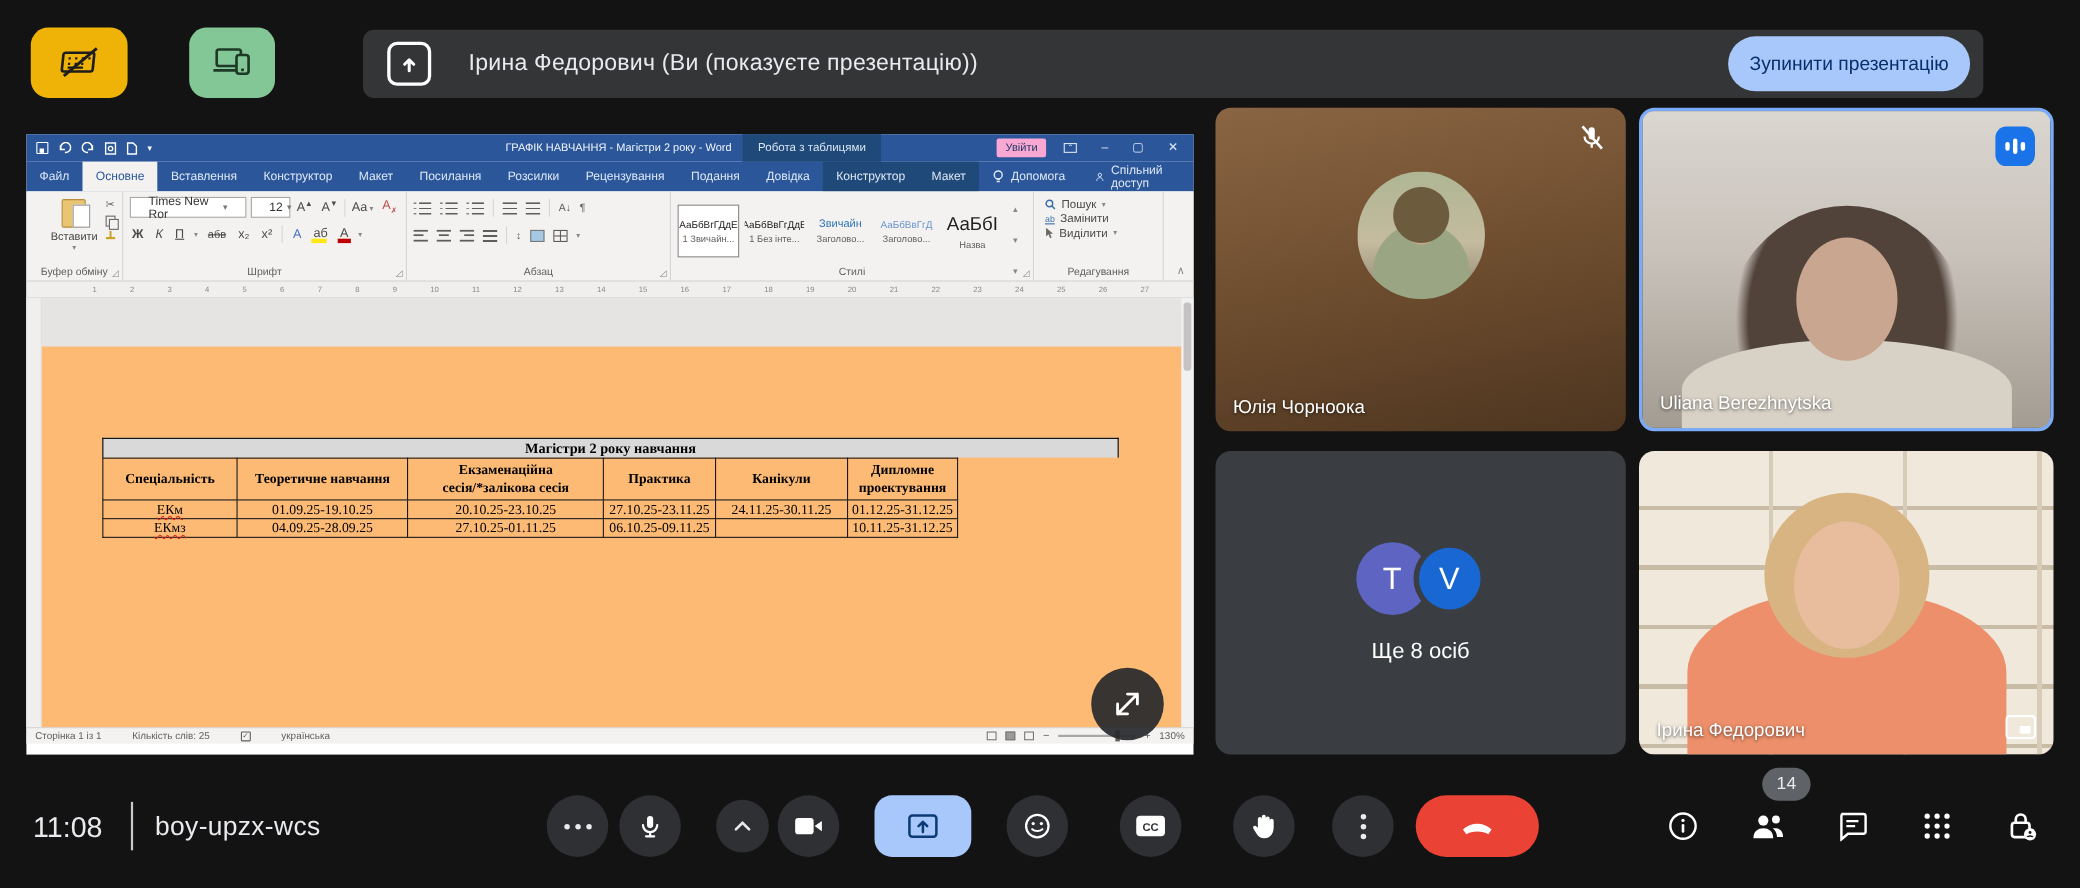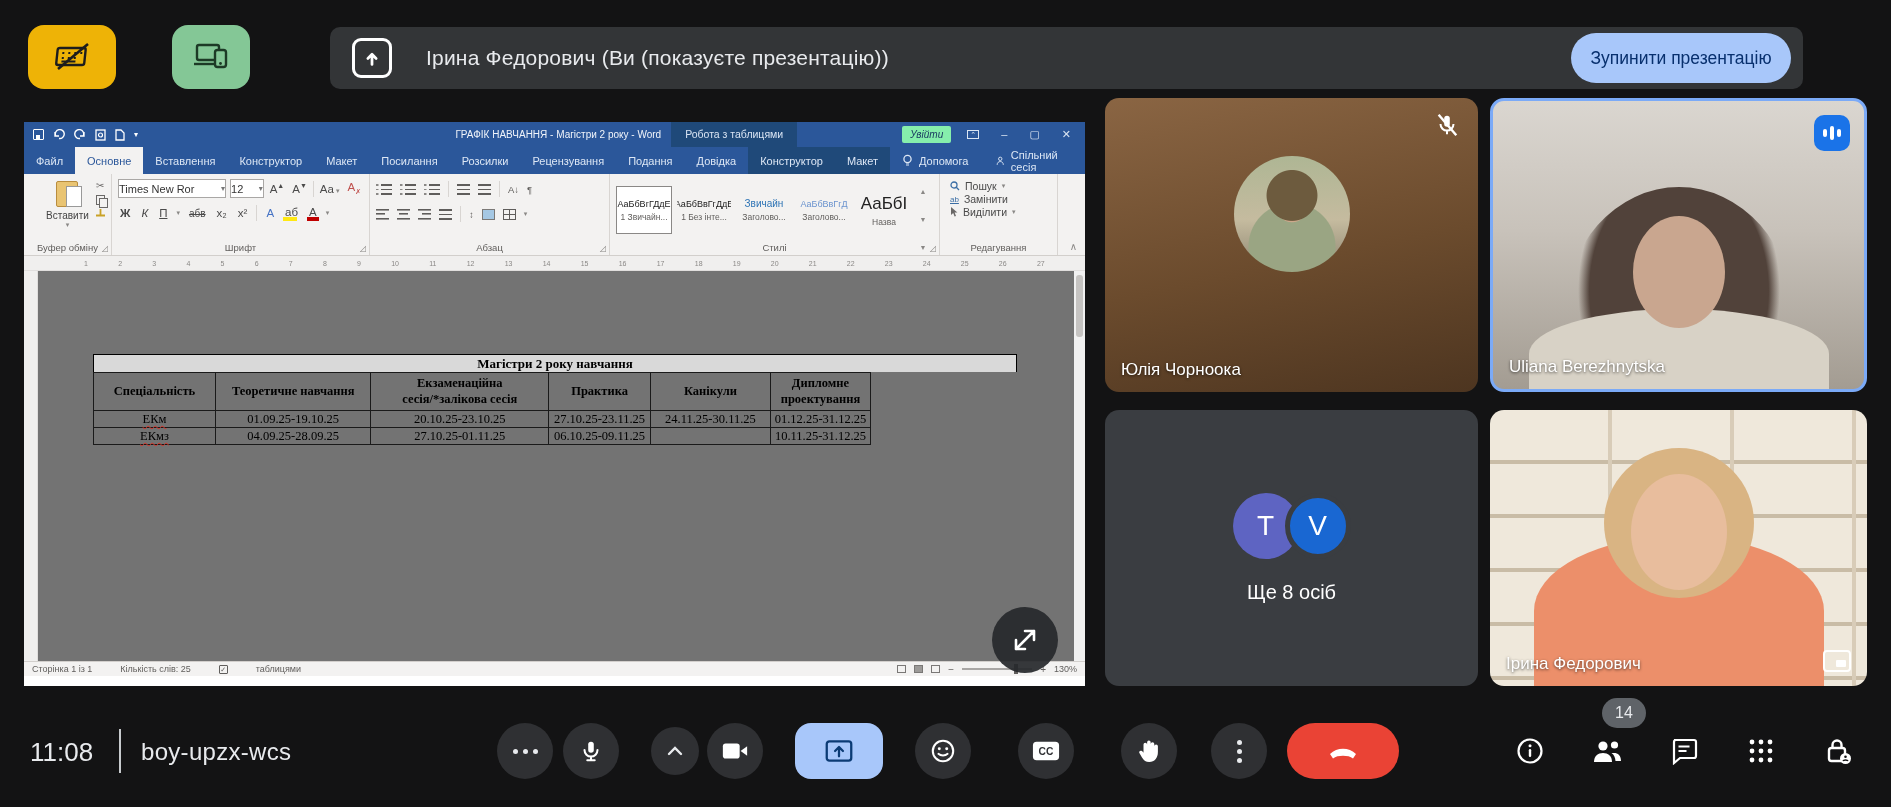--- a/index.html
+++ b/index.html
@@ -18,21 +18,21 @@
 
   
   .word { position:absolute; left:24px; top:122px; width:1061px; height:564px; background:#fff; font-size:11px; }
   .wtitle { height:25px; background:#2b579a; display:flex; align-items:center; color:#fff; }
   .qat { display:flex; align-items:center; gap:9px; margin-left:9px; width:150px; }
   .qat .floppy { width:11px; height:11px; border:1.5px solid #fff; border-radius:1px; position:relative; }
   .qat .floppy:after { content:""; position:absolute; left:2px; bottom:0; width:4px; height:4px; background:#fff; }
   .qat .glyph { font-size:11px; color:#fff; line-height:1; }
   .wtitle-text { margin-left:auto; font-size:10px; color:#f0f4fa; white-space:nowrap; }
   .ctx-header { margin-left:10px; margin-right:105px; height:25px; line-height:25px; padding:0 14px; background:#1f4979; color:#d9e4f3; font-size:10.5px; white-space:nowrap; }
-  .signin { height:17px; padding:0 8px; background:#86efac; color:#17345f; font-size:10px; line-height:17px; border-radius:2px; margin-right:16px;font-style:italic; }
+  .signin { height:17px; padding:0 8px; background:#f9a8d4; color:#17345f; font-size:10px; line-height:17px; border-radius:2px; margin-right:16px; }
   .winctl { display:flex; align-items:center; gap:22px; margin-right:14px; color:#dbe5f2; }
   .winctl .rd { width:12px; height:9px; border:1px solid #dbe5f2; font-size:7px; line-height:7px; text-align:center; }
   .winctl span { font-size:11px; line-height:1; }
 
   .wtabs { height:27px; background:#2b579a; display:flex; align-items:stretch; color:#dde7f5; font-size:11px; }
   .wtab { padding:0 12px; display:flex; align-items:center; cursor:pointer; white-space:nowrap; }
   .wtab.active { background:#f3f2f1; color:#2b579a; }
   .ctxtabs { display:flex; background:#1f4979; }
   .help-tab { display:flex; align-items:center; gap:6px; padding:0 12px; }
   .share-btn { margin-left:auto; display:flex; align-items:center; gap:6px; padding:0 16px; font-size:11px; }
@@ -42,21 +42,21 @@
   .rg-label { position:absolute; bottom:2px; left:0; right:0; text-align:center; font-size:9.5px; color:#605e5c; white-space:nowrap; }
   .launcher { position:absolute; right:3px; bottom:2px; font-size:8px; color:#8a8886; }
   .g-clip { width:88px; align-items:center; }
   .paste-big { display:flex; flex-direction:column; align-items:center; margin-top:2px; cursor:pointer; }
   .clipboard-ic { width:22px; height:26px; background:#e9c472; border:1px solid #b98d3e; border-radius:2px; position:relative; }
   .clipboard-ic:after { content:""; position:absolute; right:-5px; top:4px; width:14px; height:19px; background:#fff; border:1px solid #999; }
   .paste-lbl { font-size:10px; margin-top:3px; }
   .mini-col { position:absolute; right:6px; top:6px; display:flex; flex-direction:column; gap:4px; font-size:10px; color:#6a6867; }
   .g-font { width:258px; }
   .font-row1 { display:flex; align-items:center; gap:4px; }
-  .sel { background:#fff; border:1px solid #a9a7a5; height:19px; display:flex; align-items:center; justify-content:space-between; padding:0 0; font-size:11px; color:#333; }
+  .sel { background:#fff; border:1px solid #a9a7a5; height:19px; display:flex; align-items:center; justify-content:space-between; padding:0 16px; font-size:11px; color:#333; }
   .sel .car { font-size:8px; color:#777; margin-left:4px; }
   .font-name-box { width:116px; }
   .font-size-box { width:36px; }
   .tool { font-size:11.5px; color:#4a4a4a; padding:0 2px; cursor:pointer; white-space:nowrap; }
   .font-row2 { display:flex; align-items:center; gap:7px; margin-top:7px; font-size:12px; }
   .b-ic { font-weight:bold; } .i-ic { font-style:italic; } .u-ic { text-decoration:underline; }
   .strike-ic { text-decoration:line-through; font-size:10px; }
   .hl-ic { position:relative; padding-bottom:2px; }
   .hl-ic:after { content:""; position:absolute; left:0; bottom:-1px; width:14px; height:4px; background:#ffe812; }
   .clr-ic { position:relative; padding-bottom:2px; }
@@ -87,21 +87,21 @@
   .style-scroll { display:flex; flex-direction:column; justify-content:space-between; padding:2px 0; color:#8a8886; font-size:7px; width:14px; align-items:center; }
   .g-edit { width:118px; padding-left:10px; }
   .edit-item { display:flex; align-items:center; gap:5px; font-size:10.5px; color:#4a4a4a; margin-top:1px; cursor:pointer; }
   .edit-item .car { font-size:7px; color:#8a8886; }
   .collapse-ribbon { position:absolute; right:8px; bottom:3px; color:#8a8886; font-size:10px; cursor:pointer; }
 
   .ruler-h { height:15px; background:#f0efee; border-bottom:1px solid #e0dedd; display:flex; align-items:center; justify-content:space-between; padding:0 40px 0 60px; }
   .ruler-h span { font-size:7px; color:#8a8886; }
   .docarea { position:relative; height:390px; background:#e6e4e2; display:flex; }
   .ruler-v { width:14px; background:#f0efee; border-right:1px solid #e0dedd; }
-  .page { flex:1; background:#737373; position:relative; margin-right:11px; }
+  .page { flex:1; background:#fdba74; position:relative; margin-right:11px;margin-top:44px; }
   .vscroll { position:absolute; right:0; top:0; bottom:0; width:11px; background:#f1f1f1; }
   .vscroll:after { content:""; position:absolute; left:2px; top:4px; width:7px; height:62px; background:#c5c3c1; border-radius:3px; }
 
   .sched-caption { position:absolute; left:55px; top:83px; width:924px; height:18px; background:#d9d9d9; border:1.5px solid #000; border-bottom:none; font-family:"Liberation Serif", serif; font-weight:bold; font-size:13px; text-align:center; line-height:17px; }
   .sched { position:absolute; left:55px; top:101px; width:778px; border-collapse:collapse; font-family:"Liberation Serif", serif; }
   .sched td { border:1px solid #1a1a1a; text-align:center; vertical-align:middle; padding:0 2px; }
   .sched { border:1.5px solid #000; }
   .sched .hdr td { font-weight:bold; font-size:12.5px; height:38px; line-height:1.25; }
   .sched .dat td { font-size:12.5px; height:17px; }
   .misspell { text-decoration:underline wavy #d93025; text-decoration-thickness:1px; text-underline-offset:2px; }
@@ -255,21 +255,21 @@
           <circle cx="5.5" cy="5" r="3.6" fill="none" stroke="#dde7f5" stroke-width="1.3"></circle>
           <path d="M4 9 h3 M4 11 h3" stroke="#dde7f5" stroke-width="1.2"></path>
         </svg>
       <span>Допомога</span>
     </span>
     <span class="share-btn">
       <svg width="11" height="12" viewBox="0 0 11 12">
           <circle cx="5.5" cy="3.2" r="2.2" fill="none" stroke="#dde7f5" stroke-width="1.2"></circle>
           <path d="M1.5 11 c0-3 2-4.3 4-4.3 s4 1.3 4 4.3" fill="none" stroke="#dde7f5" stroke-width="1.2"></path>
         </svg>
-      <span>Спільний сесія</span>
+      <span>Спільний доступ</span>
     </span>
   </div>
 
   <div class="ribbon">
     <div class="rgroup g-clip">
       <div class="paste-big">
         <span class="clipboard-ic"></span>
         <span class="paste-lbl">Вставити</span>
         <span style="font-size:7px;color:#8a8886;">▾</span>
       </div>
@@ -472,21 +472,21 @@
         </table>
     </div>
     <div class="vscroll"></div>
   </div>
 
   <div class="wstatus">
     <div class="sleft">
       <span>Сторінка 1 із 1</span>
       <span>Кількість слів: 25</span>
       <span class="proof-ic">✓</span>
-      <span>таблицями</span>
+      <span>українська</span>
     </div>
     <div class="sright">
       <span class="view-ic"></span>
       <span class="view-ic" style="background:#9c9a98;"></span>
       <span class="view-ic"></span>
       <span class="zsign">−</span>
       <span class="zoom-slider">
           <span class="thumb"></span>
         </span>
       <span class="zsign">+</span>

